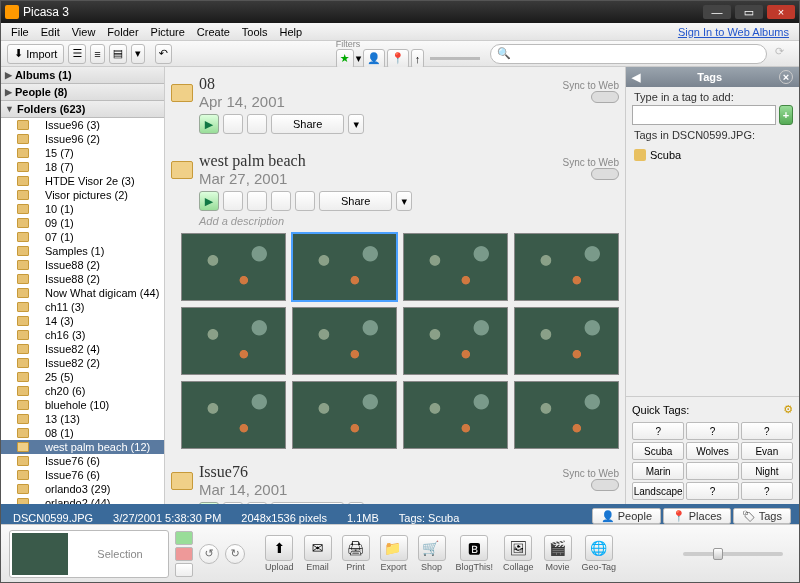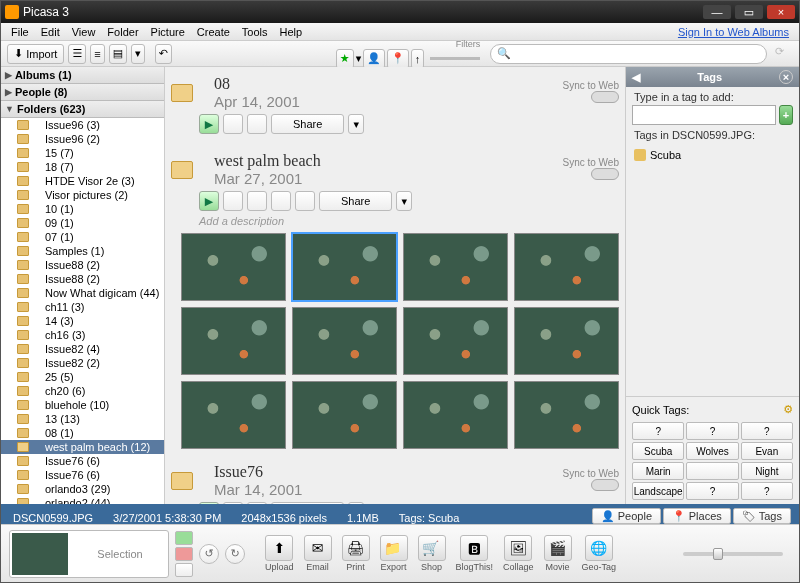--- a/index.html
+++ b/index.html
@@ -10,36 +10,36 @@
 .titlebar .title { flex: 1; font-size: 12px; }
 .winbtn { width: 28px; height: 14px; display:flex;align-items:center;justify-content:center;border-radius:2px; }
 .winbtn.close { background:#c0392b; color:#fff }
 .winbtn.max,.winbtn.min{ background:#444;color:#fff }
 .menubar { height: 18px; background: linear-gradient(#f7f7f7,#e4e4e4); display: flex; align-items: center; padding: 0 4px; border-bottom: 1px solid #ccc; }
 .menubar span { padding: 0 6px; cursor: default; }
 .menubar .signin { margin-left: auto; color: #2255cc; text-decoration: underline; padding-right: 6px; }
 .toolbar { height: 26px; background: linear-gradient(#fafafa,#e6e6e6); display: flex; align-items: center; padding: 2px 6px; border-bottom:1px solid #ccc; gap:4px; }
 .btn { height: 20px; border:1px solid #bbb; border-radius:3px; background:linear-gradient(#fff,#e9e9e9); padding:0 6px; display:flex;align-items:center;gap:3px;cursor:pointer; }
 .btn.small{padding:0 3px}
-.toolbar .filters{display:flex;flex-direction:column;align-items:flex-end;margin-left:160px}
+.toolbar .filters{display:flex;flex-direction:column;align-items:flex-start;margin-left:160px}
 .toolbar .filters-label{font-size:9px;color:#888}
 .toolbar .filters-row{display:flex;align-items:center;gap:2px}
 .toolbar .search { flex:1; height:20px; border:1px solid #bbb; border-radius:10px; margin-left:6px; background:#fff; display:flex;align-items:center;padding:0 6px;color:#888 }
 .body { flex:1; display:flex; overflow:hidden; }
 .sidebar { width:164px; background:#fff; border-right:1px solid #ccc; display:flex;flex-direction:column;overflow:hidden }
 .sidebar-header { background:linear-gradient(#eee,#ddd); border-bottom:1px solid #bbb;padding:2px 4px;display:flex;align-items:center;gap:3px;font-weight:bold }
 .tri{font-size:9px;color:#555}
 .folder-list{flex:1;overflow-y:auto}
 .folder-item{padding:1px 4px 1px 16px;display:flex;align-items:center;gap:16px;cursor:default;white-space:nowrap}
 .folder-item .ficon{width:12px;height:10px;background:#e6c172;border:1px solid #c79a3a;border-radius:1px}
 .folder-item.sel{background:#5a7aa0;color:#fff}
 .folder-item.sel .ficon{background:#f0d088}
 .main{flex:1;background:#efefef;overflow-y:auto;display:flex;flex-direction:column;padding:4px 6px;gap:4px}
 .album{background:#efefef;padding:2px 0 6px}
-.album-head{display:flex;align-items:center;gap:21px;padding:2px 0}
+.album-head{display:flex;align-items:center;gap:6px;padding:2px 0}
 .album-head .bigfolder{width:22px;height:18px;background:#f0d088;border:1px solid #c79a3a;border-radius:2px}
 .album-title{font-family:Georgia,serif;font-size:16px;color:#333}
 .album-date{font-size:15px;color:#888}
 .album-head .sync{margin-left:auto;font-size:10px;color:#888;text-align:right}
 .sync-toggle{width:28px;height:12px;border:1px solid #aaa;border-radius:6px;background:#ddd;display:inline-block;margin-left:4px}
 .album-tools{display:flex;align-items:center;gap:4px;margin:2px 0 4px 28px}
 .album-tools .play{width:20px;height:20px;border:1px solid #9a9;background:linear-gradient(#dfd,#9d9);border-radius:3px;display:flex;align-items:center;justify-content:center;color:#174}
 .album-tools .ic{width:20px;height:20px;border:1px solid #bbb;background:linear-gradient(#fff,#eee);border-radius:3px}
 .album-tools .share{height:20px;border:1px solid #bbb;background:linear-gradient(#fff,#eee);border-radius:3px;padding:0 21px;display:flex;align-items:center}
 .album-tools .share-dd{width:16px;height:20px;border:1px solid #bbb;background:linear-gradient(#fff,#eee);border-radius:3px;display:flex;align-items:center;justify-content:center}

